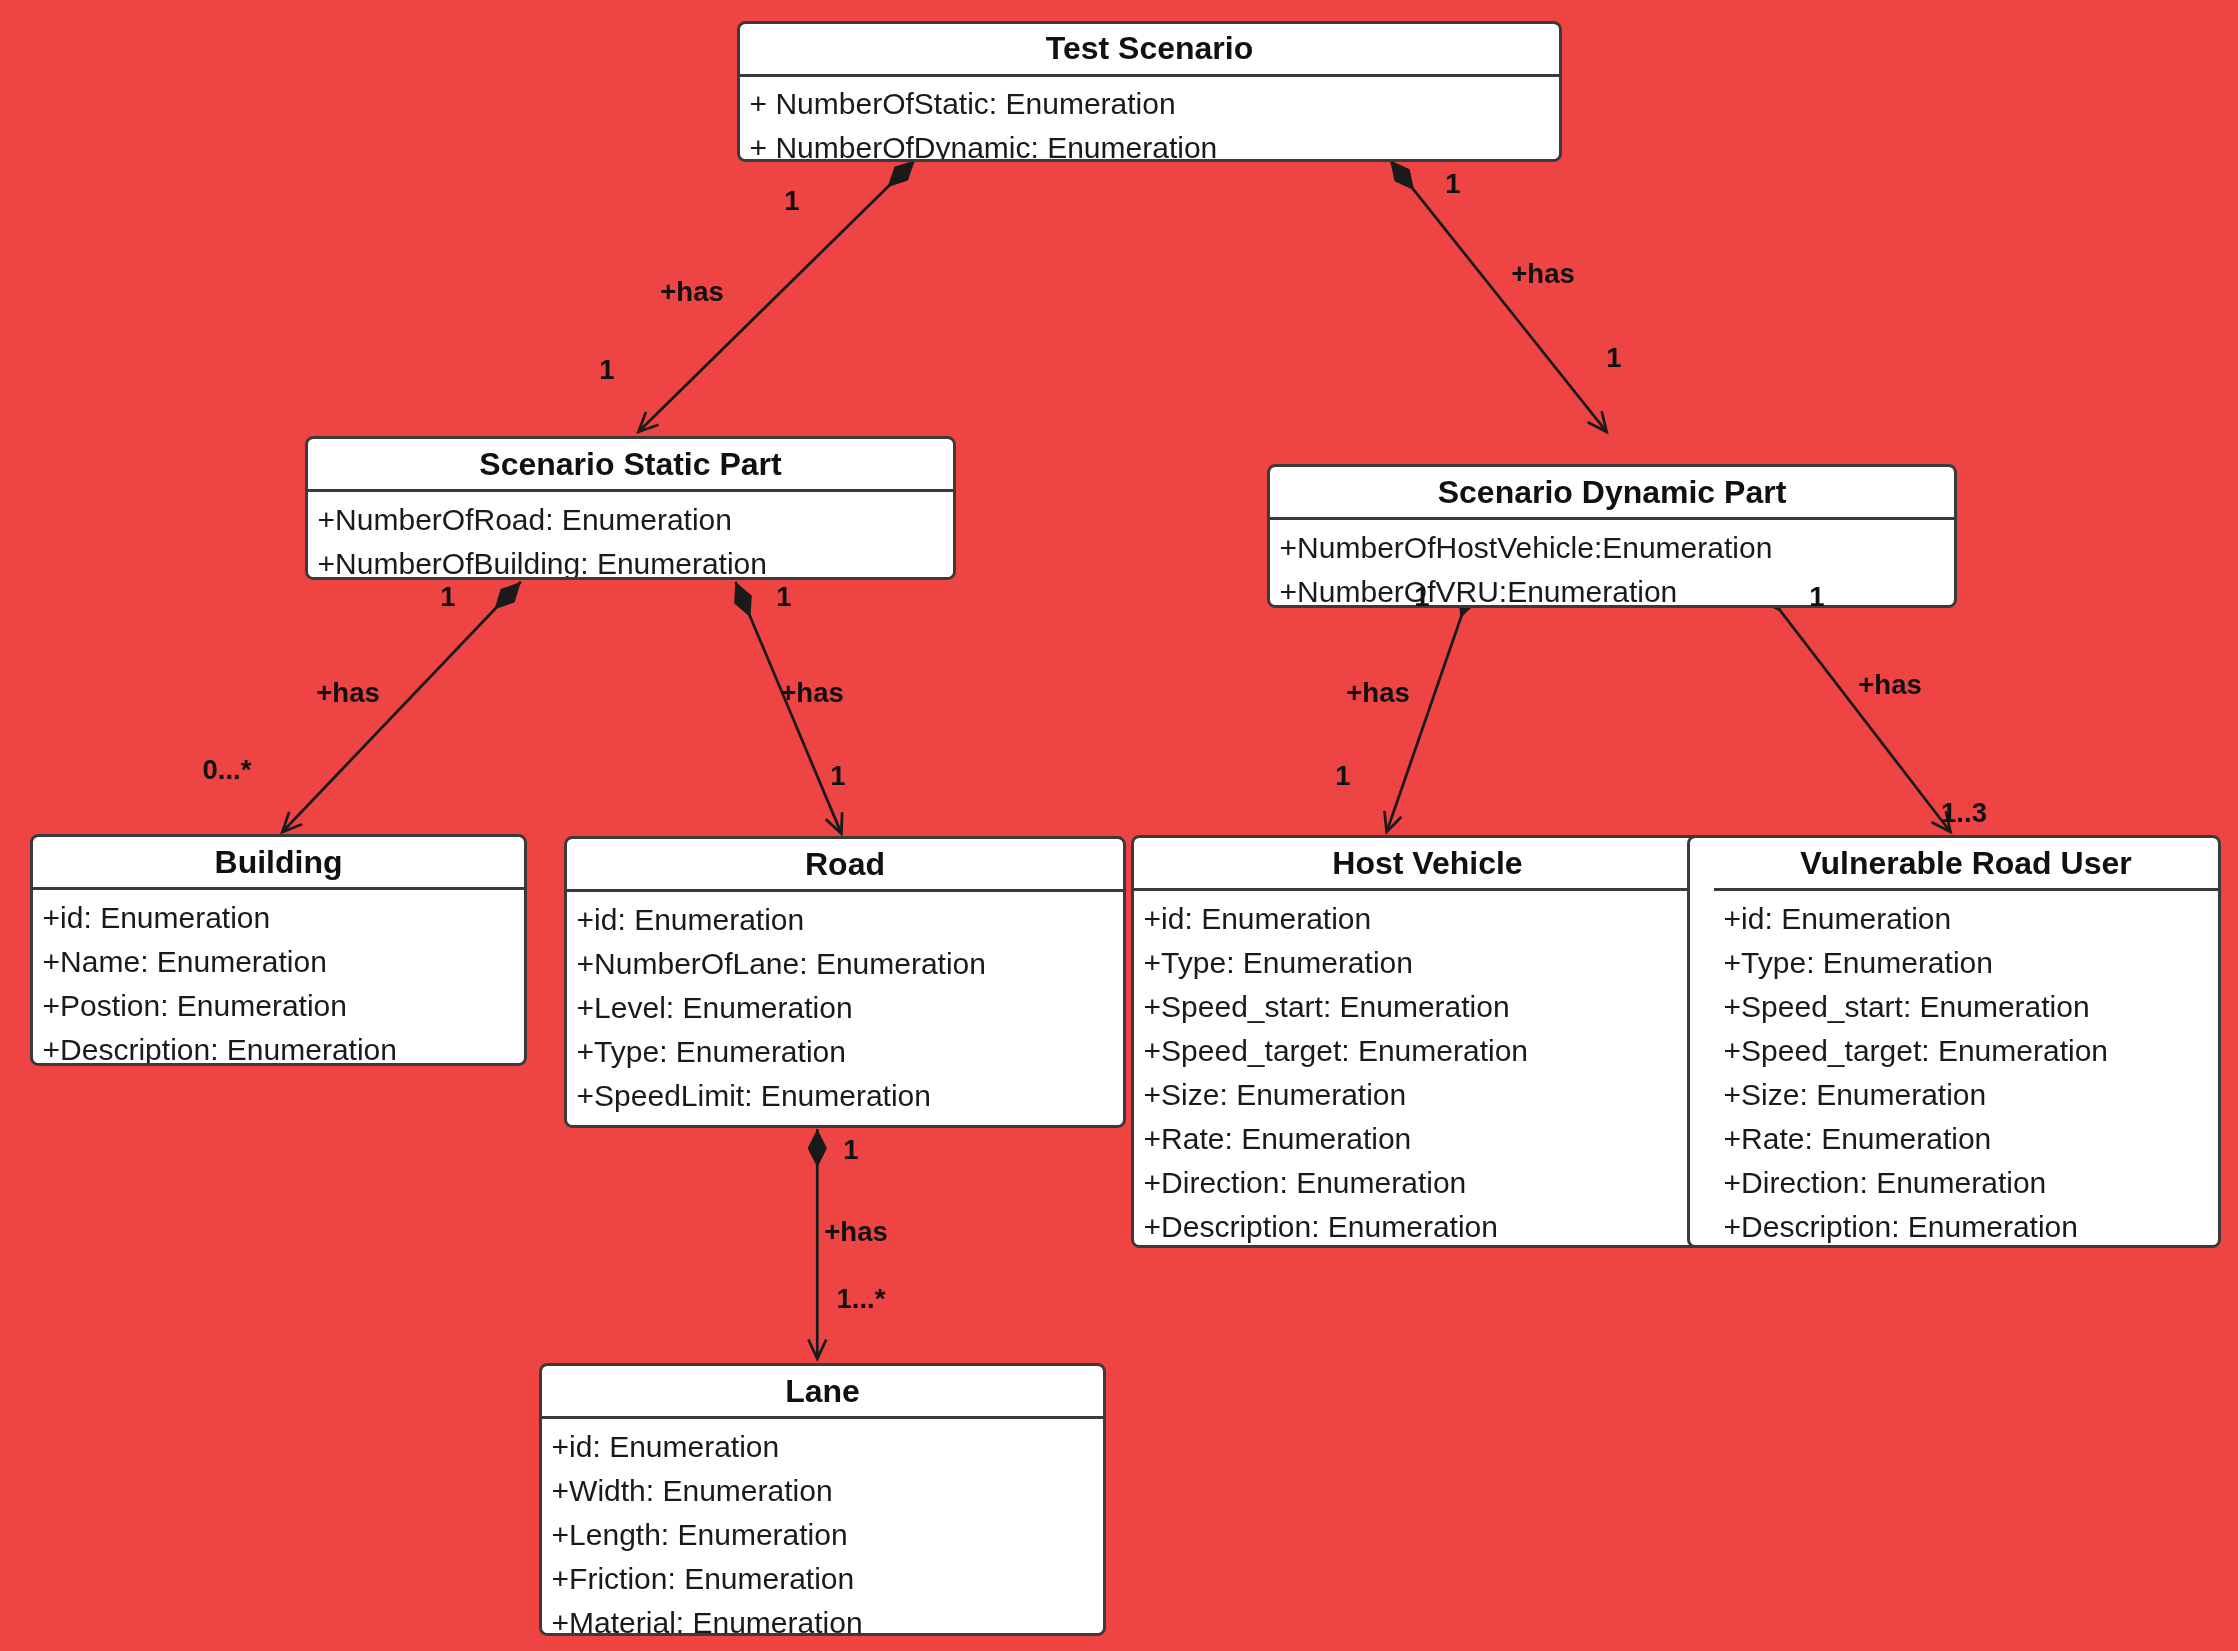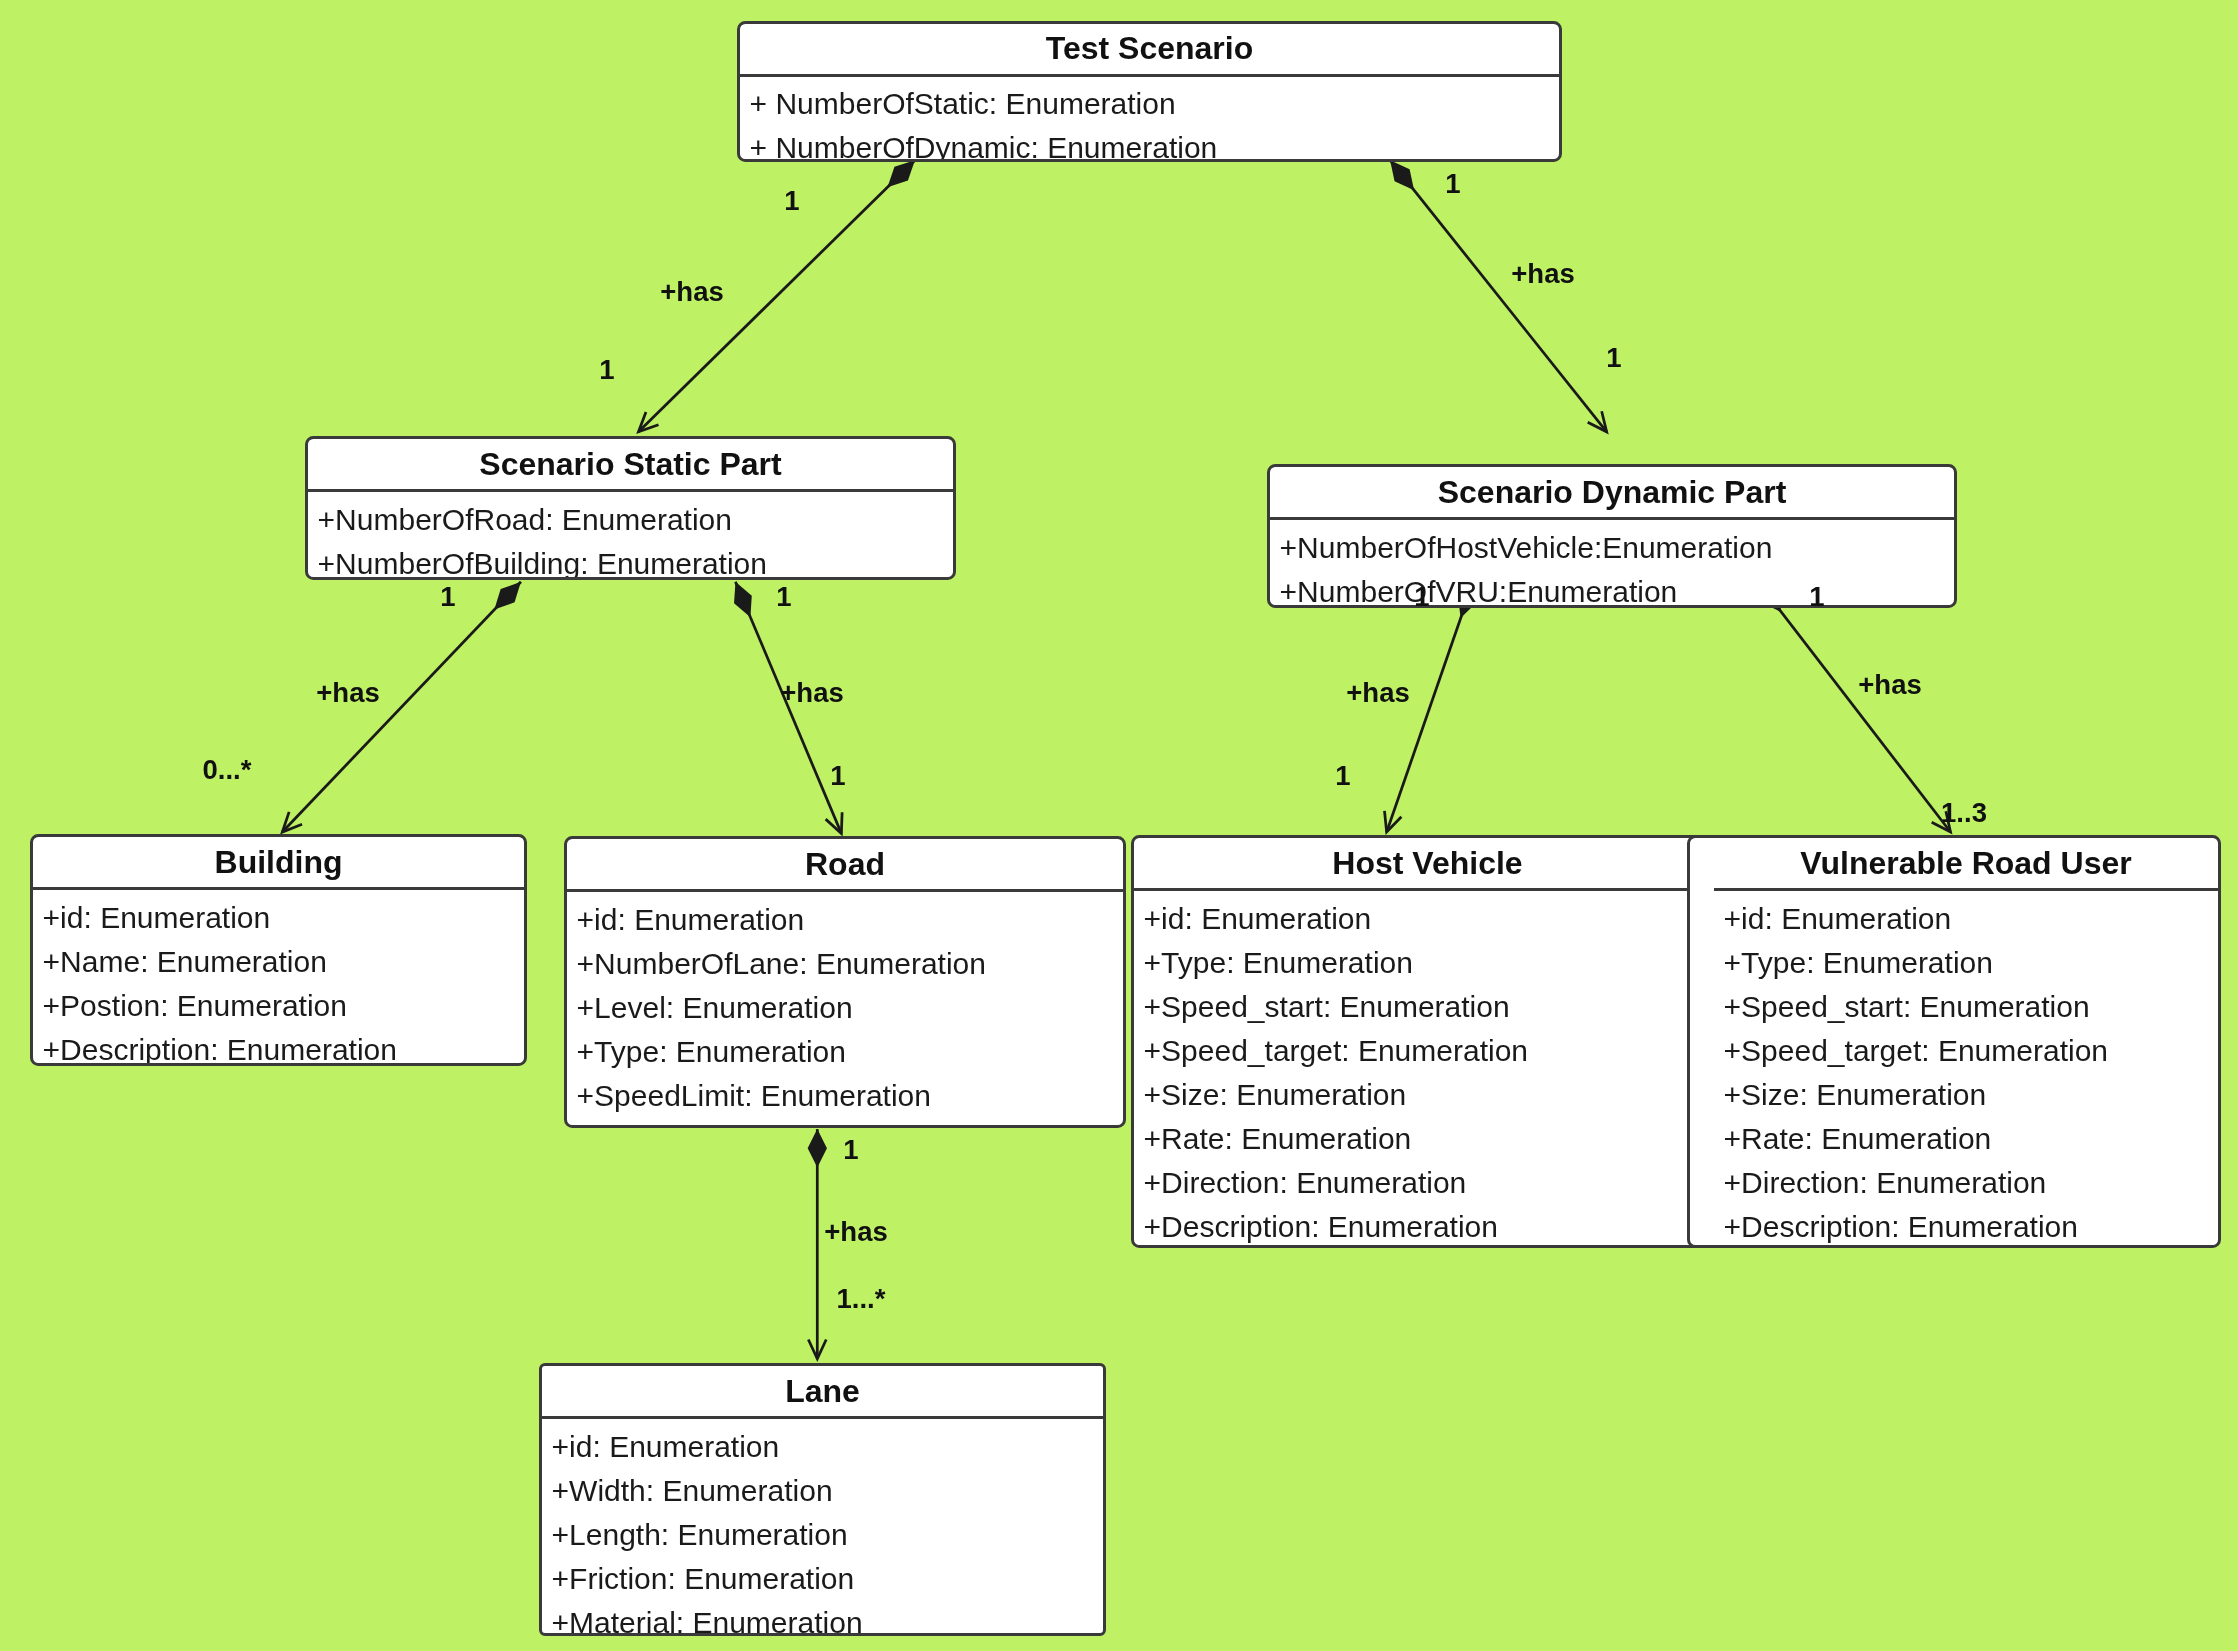--- a/index.html
+++ b/index.html
@@ -1,20 +1,20 @@
 <!DOCTYPE html>
 <html style="font-size:11px"><head>
 <meta charset="utf-8">
 <style>
   html, body { margin: 0; padding: 0; background: #ffffff; }
   .canvas {
     position: relative;
     width: 2239px;
     height: 1651px;
-    background: #bef264;
+    background: #ef4444;
     font-family: "Liberation Sans", sans-serif;
     color: #111111;
   }
   .edges-svg { position: absolute; left: 0; top: 0; width: 2239px; height: 1651px; }
   .class-box {
     position: absolute;
     box-sizing: border-box;
     background: #ffffff;
     border: 3.4px solid #3a3a3a;
     border-radius: 8.3px;
@@ -136,21 +136,21 @@
         <div class="attr-line">+Type: Enumeration</div>
         <div class="attr-line">+Speed_start: Enumeration</div>
         <div class="attr-line">+Speed_target: Enumeration</div>
         <div class="attr-line">+Size: Enumeration</div>
         <div class="attr-line">+Rate: Enumeration</div>
         <div class="attr-line">+Direction: Enumeration</div>
         <div class="attr-line">+Description: Enumeration</div>
       </div>
   </div>
 
-  <div class="class-box" style="left:539px; top:1363px; width:567px; height:273px;border-radius:6px;">
+  <div class="class-box" style="left:539px; top:1363px; width:567px; height:273px;">
     <div class="class-title">Lane</div>
     <div class="class-attrs">
         <div class="attr-line">+id: Enumeration</div>
         <div class="attr-line">+Width: Enumeration</div>
         <div class="attr-line">+Length: Enumeration</div>
         <div class="attr-line">+Friction: Enumeration</div>
         <div class="attr-line">+Material: Enumeration</div>
       </div>
   </div>
 

